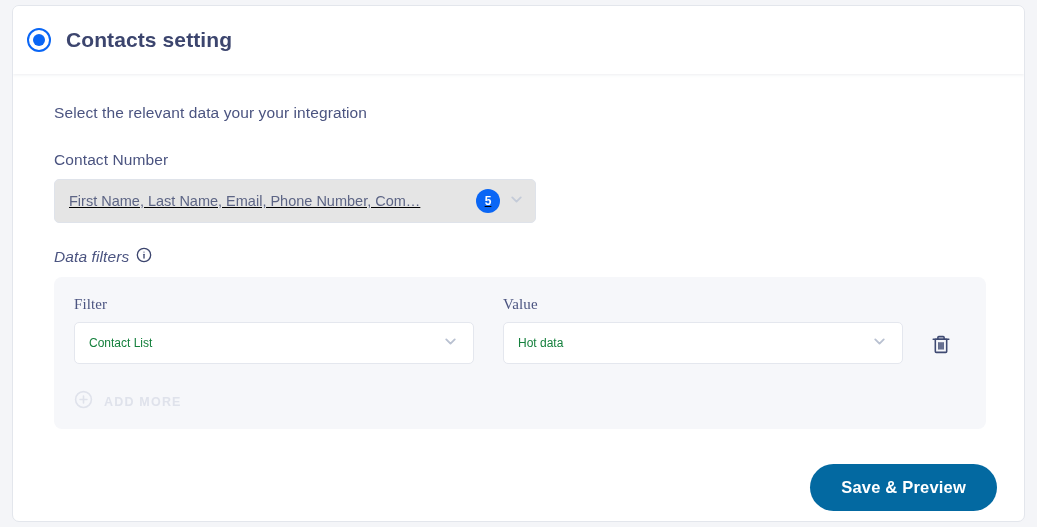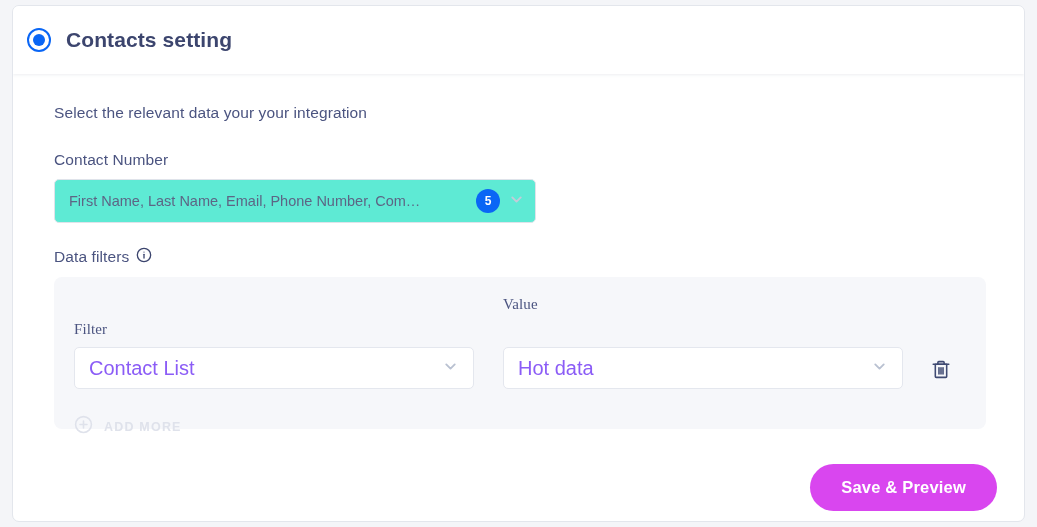--- a/index.html
+++ b/index.html
@@ -89,25 +89,26 @@
     margin-bottom: 10px;
     letter-spacing: 0.1px;
   }
 
   
   .contact-select {
     width: 482px;
     height: 44px;
     border: 1px solid #dfe3ea;
     border-radius: 5px;
-    background: #5eead4;
+    background: #e5e5e5;
     display: flex;
     align-items: center;
     padding: 0 10px 0 14px;
     cursor: pointer;
+    text-decoration: underline;
   }
   .contact-select .val {
     flex: 1 1 auto;
     font-size: 14.5px;
     color: #5d6585;
     white-space: nowrap;
     overflow: hidden;
     text-overflow: ellipsis;
   }
   .count-badge {
@@ -134,20 +135,21 @@
   .filters-head {
     display: flex;
     align-items: center;
     margin-top: 24px;
     margin-bottom: 10px;
   }
   .filters-head .lbl {
     font-size: 15.5px;
     color: #4b5480;
     letter-spacing: 0.1px;
+    font-style: italic;
   }
   .info-icon {
     margin-left: 7px;
     display: block;
     cursor: pointer;
   }
 
   .filter-panel {
     width: 932px;
     background: #f6f7fa;
@@ -159,21 +161,21 @@
 
   .filter-row {
     display: flex;
     align-items: flex-end;
   }
   .col {
     display: flex;
     flex-direction: column;
   }
   .col-filter { width: 400px; }
-  .col-value  { width: 400px; margin-left: 29px; gap: 25px; }
+  .col-value  { width: 400px; margin-left: 29px; }
 
   .col-label {
     font-size: 15px;
     color: #4b5480;
     margin-bottom: 9px;
     letter-spacing: 0.1px;
     font-family: Liberation Serif, serif;
   }
 
   .sel {
@@ -181,22 +183,22 @@
     border: 1px solid #e4e7ee;
     border-radius: 5px;
     background: #ffffff;
     display: flex;
     align-items: center;
     padding: 0 14px;
     cursor: pointer;
   }
   .sel .val {
     flex: 1 1 auto;
-    font-size: 20px;
-    color: #8b5cf6;
+    font-size: 12px;
+    color: #15803d;
     white-space: nowrap;
     overflow: hidden;
     text-overflow: ellipsis;
   }
 
   .trash-btn {
     margin-left: 27px;
     margin-bottom: 8px;
     background: transparent;
     border: none;
@@ -225,21 +227,21 @@
   .card-footer {
     position: absolute;
     right: 27px;
     bottom: 10px;
   }
   .save-btn {
     height: 47px;
     padding: 0 31px;
     border: none;
     border-radius: 24px;
-    background: #d946ef;
+    background: #0369a1;
     color: #ffffff;
     font-size: 16.5px;
     font-weight: 700;
     letter-spacing: 0.2px;
     cursor: pointer;
     font-family: "Liberation Sans", sans-serif;
   }
 </style>
 </head>
 <body>

